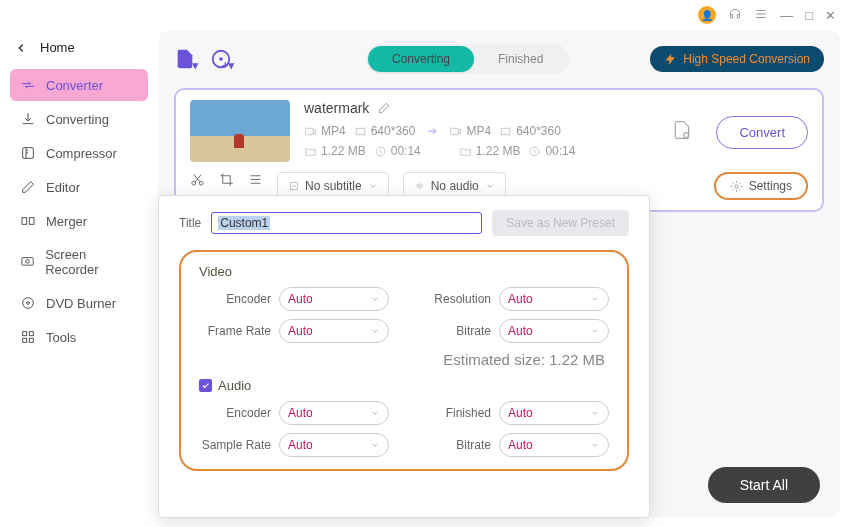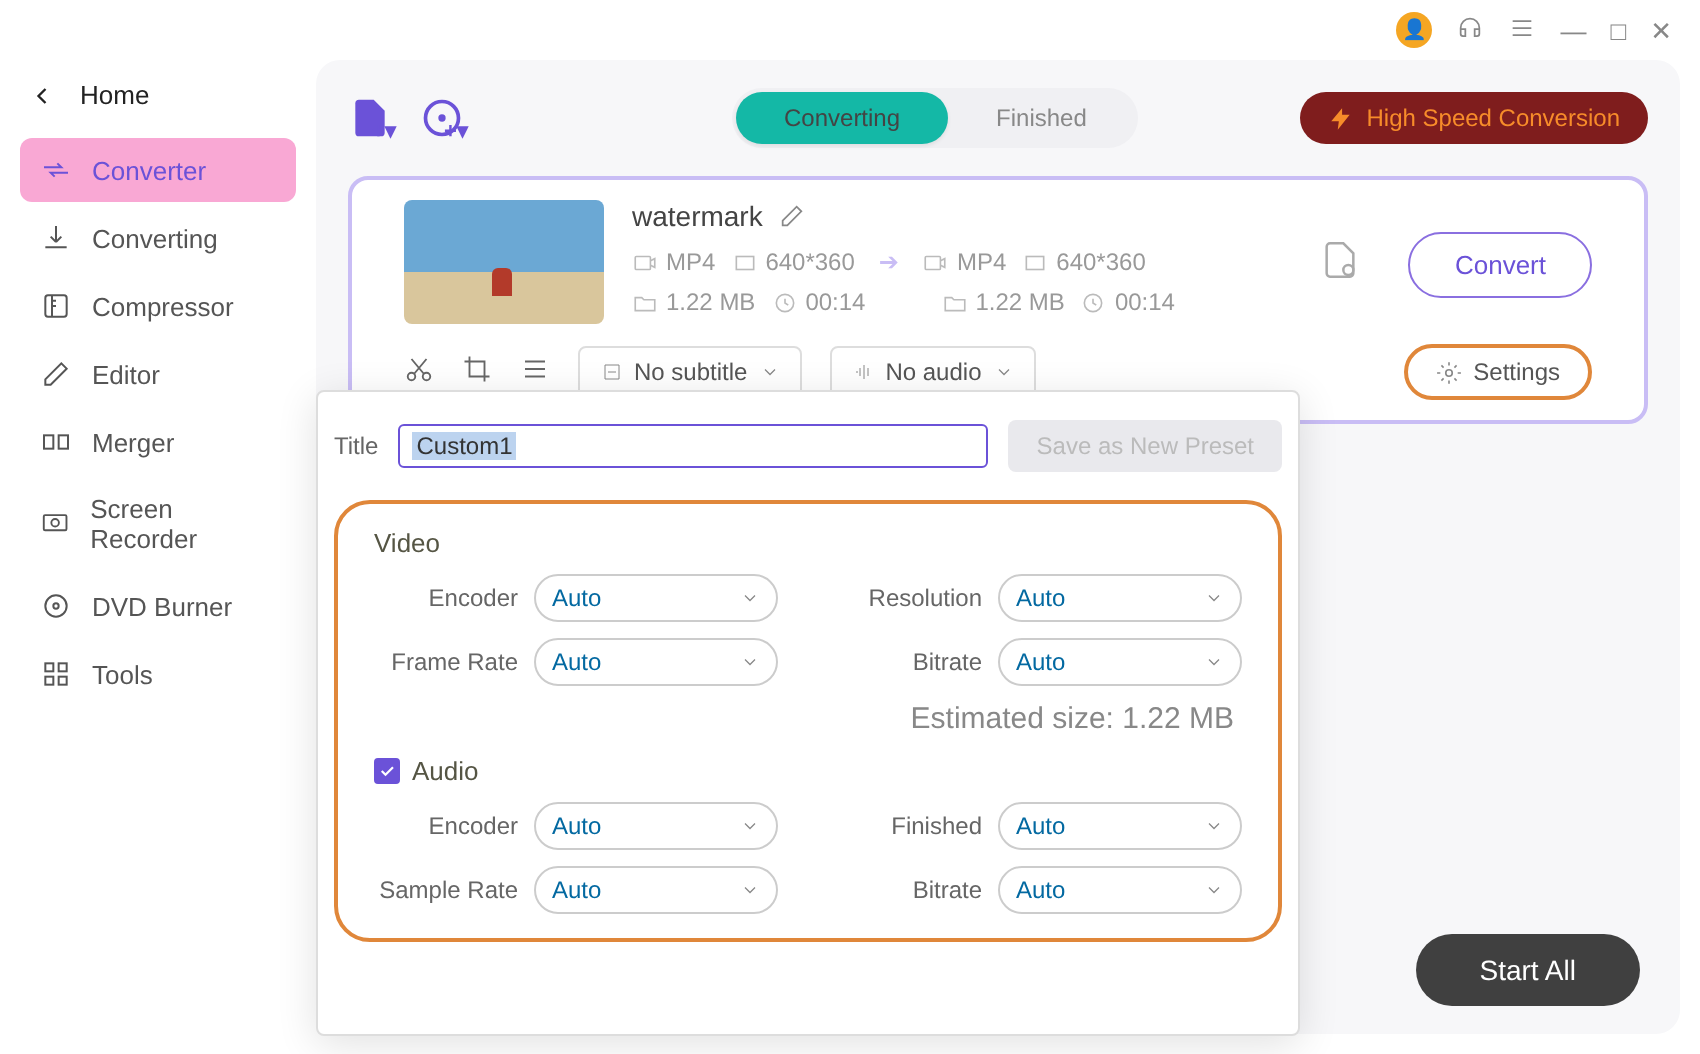--- a/index.html
+++ b/index.html
@@ -16,63 +16,63 @@
 .nav-item.active{background:#f9a8d4;color:#6b52d8}
 .nav-item svg{width:16px;height:16px;stroke:currentColor;fill:none;stroke-width:1.5}
 .content{flex:1;background:#f7f7f9;border-radius:12px;margin:0 10px 10px 0;padding:14px 16px;position:relative}
 .topbar{display:flex;align-items:center;gap:14px}
 .icon-btn{color:#6b52d8;display:flex;align-items:center;position:relative}
 .icon-btn svg{width:22px;height:22px;fill:#6b52d8}
 .icon-btn .plus{position:absolute;bottom:-2px;right:-2px;font-size:11px;font-weight:bold}
 .segmented{margin-left:120px;background:#f0f0f3;border-radius:18px;display:flex;padding:2px}
 .seg{padding:6px 24px;border-radius:16px;color:#888;cursor:pointer;font-size:12px}
 .seg.active{background:#14b8a6;color:#444;box-shadow:0 1px 2px rgba(0,0,0,.08)}
-.hsc{margin-left:auto;color:#f78c2a;background:#7f1d1d;padding:6px 14px;border-radius:16px;font-size:12px;display:flex;align-items:center;gap:6px}
+.hsc{margin-left:auto;color:#f78c2a;background:#0c4a6e;padding:6px 14px;border-radius:16px;font-size:12px;display:flex;align-items:center;gap:6px}
 .hsc svg{width:13px;height:13px;fill:#f78c2a}
-.card{margin-top:14px;background:#fff;border:2px solid #c9bdf5;border-radius:10px;padding:10px 26px}
+.card{margin-top:14px;background:#fff;border:2px solid #c9bdf5;border-radius:10px;padding:10px 14px}
 .card-row{display:flex;gap:14px;align-items:flex-start}
 .thumb{width:100px;height:62px;border-radius:4px;background:linear-gradient(to bottom,#6ba8d4 0%,#6ba8d4 58%,#d9c69c 58%,#d9c69c 100%);position:relative;flex-shrink:0}
 .thumb::after{content:'';position:absolute;bottom:14px;left:44px;width:10px;height:14px;background:#b33a2a;border-radius:3px 3px 0 0}
 .meta{flex:1}
 .meta-title{display:flex;align-items:center;gap:8px;color:#444;font-size:14px;margin-bottom:8px}
 .meta-title svg{width:14px;height:14px;stroke:#888;fill:none;stroke-width:1.5}
 .stats{display:flex;align-items:center;gap:8px;flex-wrap:wrap;color:#999;font-size:12px}
 .stat{display:flex;align-items:center;gap:4px}
 .stat svg{width:13px;height:13px;stroke:#bbb;fill:none;stroke-width:1.5}
 .arrow-mid{color:#c9bdf5;margin:0 4px}
 .convert-btn{border:1.5px solid #8a6fe0;color:#6b52d8;border-radius:18px;padding:8px 22px;background:#fff;cursor:pointer;font-size:13px;margin-top:16px}
 .doc-ico{margin-top:20px;margin-right:10px}
 .doc-ico svg{width:20px;height:20px;stroke:#aaa;fill:none;stroke-width:1.5}
-.card-tools{display:flex;align-items:center;gap:14px;margin-top:10px}
+.card-tools{display:flex;gap:14px;margin-top:10px}
 .tool-ico svg{width:15px;height:15px;stroke:#666;fill:none;stroke-width:1.5}
 .dd{border:1px solid #ddd;border-radius:4px;padding:5px 10px;display:flex;align-items:center;gap:6px;color:#555;font-size:12px;min-width:100px;justify-content:space-between;cursor:pointer}
 .dd .lbl{display:flex;align-items:center;gap:5px}
 .dd svg.pre{width:12px;height:12px;stroke:#888;fill:none}
 .chev{width:10px;height:10px;stroke:#888;fill:none;stroke-width:1.5}
 .settings-pill{margin-left:auto;border:2px solid #e0873a;border-radius:18px;padding:5px 14px;display:flex;align-items:center;gap:6px;color:#555;font-size:12px;cursor:pointer}
 .settings-pill svg{width:13px;height:13px;stroke:#888;fill:none;stroke-width:1.5}
 .start-all{position:absolute;bottom:14px;right:20px;background:#404040;color:#fff;border:none;border-radius:20px;padding:10px 32px;font-size:14px;cursor:pointer}
 
 .modal{position:absolute;left:158px;top:195px;width:492px;background:#fff;border:1px solid #ddd;border-radius:4px;box-shadow:0 4px 20px rgba(0,0,0,.12);z-index:10}
 .modal-head{display:flex;align-items:center;justify-content:space-between;padding:8px 14px;border-bottom:1px solid #eee;font-size:13px;color:#444}
 .modal-head svg{width:14px;height:14px;stroke:#888;fill:none;stroke-width:2;cursor:pointer}
-.modal-body{padding:14px 8px}
+.modal-body{padding:14px 20px}
 .title-row{display:flex;align-items:center;gap:10px;margin-bottom:14px}
 .title-row label{color:#666;font-size:12px}
 .title-input{flex:1;border:1.5px solid #6b52d8;border-radius:3px;padding:3px 6px;font-size:12px}
 .title-input span{background:#bcd3ef;padding:0 2px}
 .preset-btn{background:#e9e9ed;color:#bbb;border:none;border-radius:4px;padding:6px 14px;font-size:12px;cursor:not-allowed}
 .group{border:2px solid #e0873a;border-radius:18px;padding:12px 18px 12px;margin-bottom:10px;position:relative}
 .group-title{color:#554;font-size:13px;margin-bottom:8px;display:flex;align-items:center;gap:6px}
 .chk{width:13px;height:13px;border:1.5px solid #6b52d8;border-radius:2px;display:inline-flex;align-items:center;justify-content:center;background:#6b52d8}
 .chk svg{width:9px;height:9px;stroke:#fff;stroke-width:3;fill:none}
 .fields{display:grid;grid-template-columns:1fr 1fr;gap:8px 30px}
 .field{display:flex;align-items:center;gap:8px}
 .field label{width:72px;text-align:right;color:#666;font-size:12px}
-.sel{flex:1;border:1px solid #ccc;border-radius:12px;padding:4px 8px;display:flex;justify-content:space-between;align-items:center;font-size:12px;color:#0369a1;cursor:pointer}
+.sel{flex:1;border:1px solid #ccc;border-radius:12px;padding:4px 8px;display:flex;justify-content:space-between;align-items:center;font-size:12px;color:#be185d;cursor:pointer}
 .est{grid-column:2;text-align:right;color:#888;font-size:15px;padding-right:4px}
 .modal-foot{display:flex;justify-content:flex-end;gap:12px;padding:8px 20px 14px}
 </style>
 </head>
 <body>
 
 <div class="titlebar">
   <span class="circ">👤</span>
   <span><svg viewBox="0 0 24 24">
         <path d="M4 12a8 8 0 0116 0v5a2 2 0 01-2 2h-2v-6h4M4 12v5a2 2 0 002 2h2v-6H4"></path>

